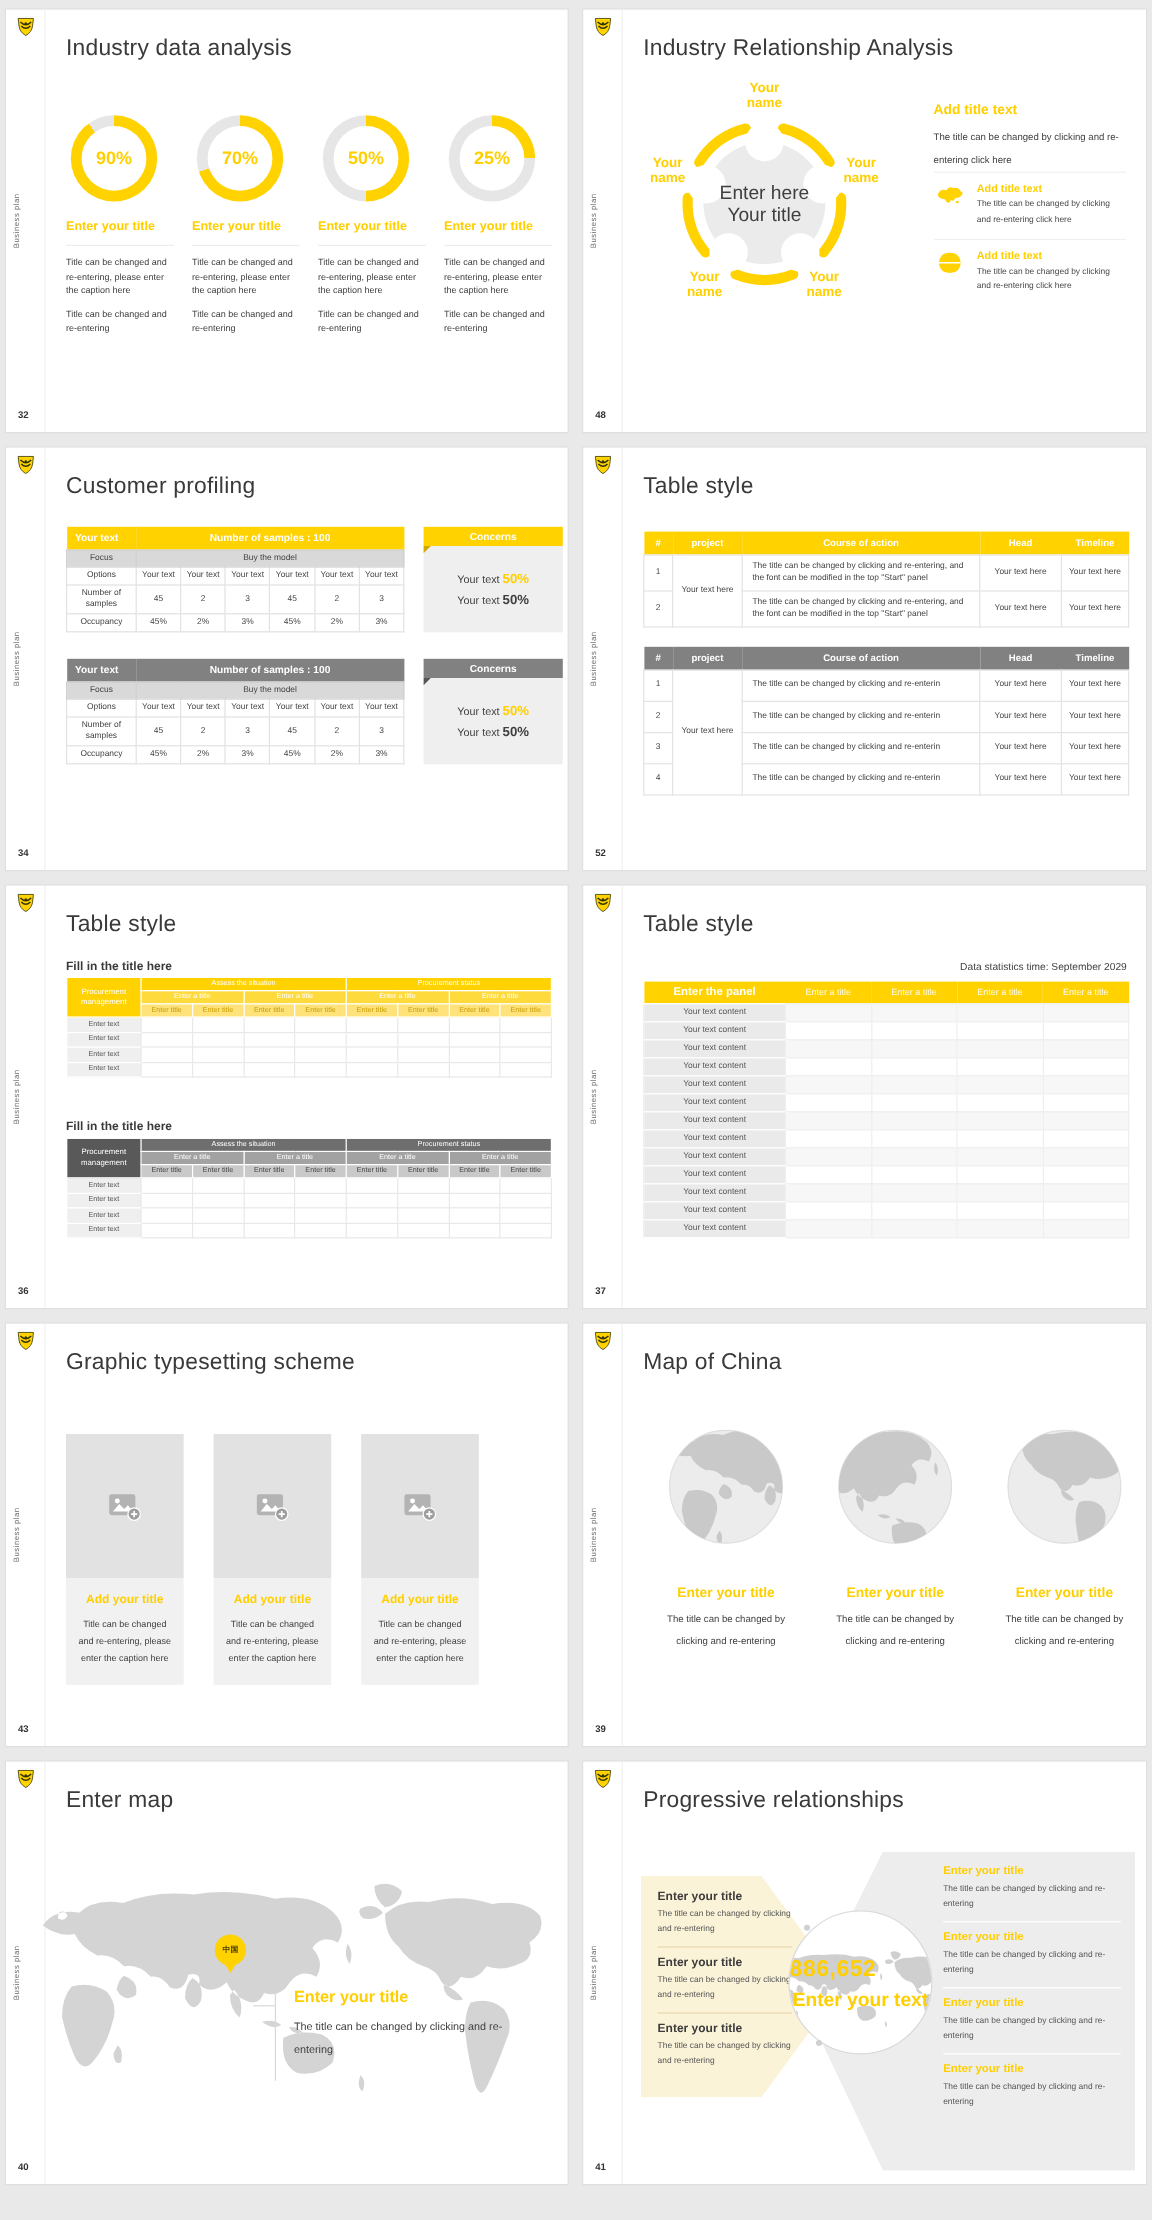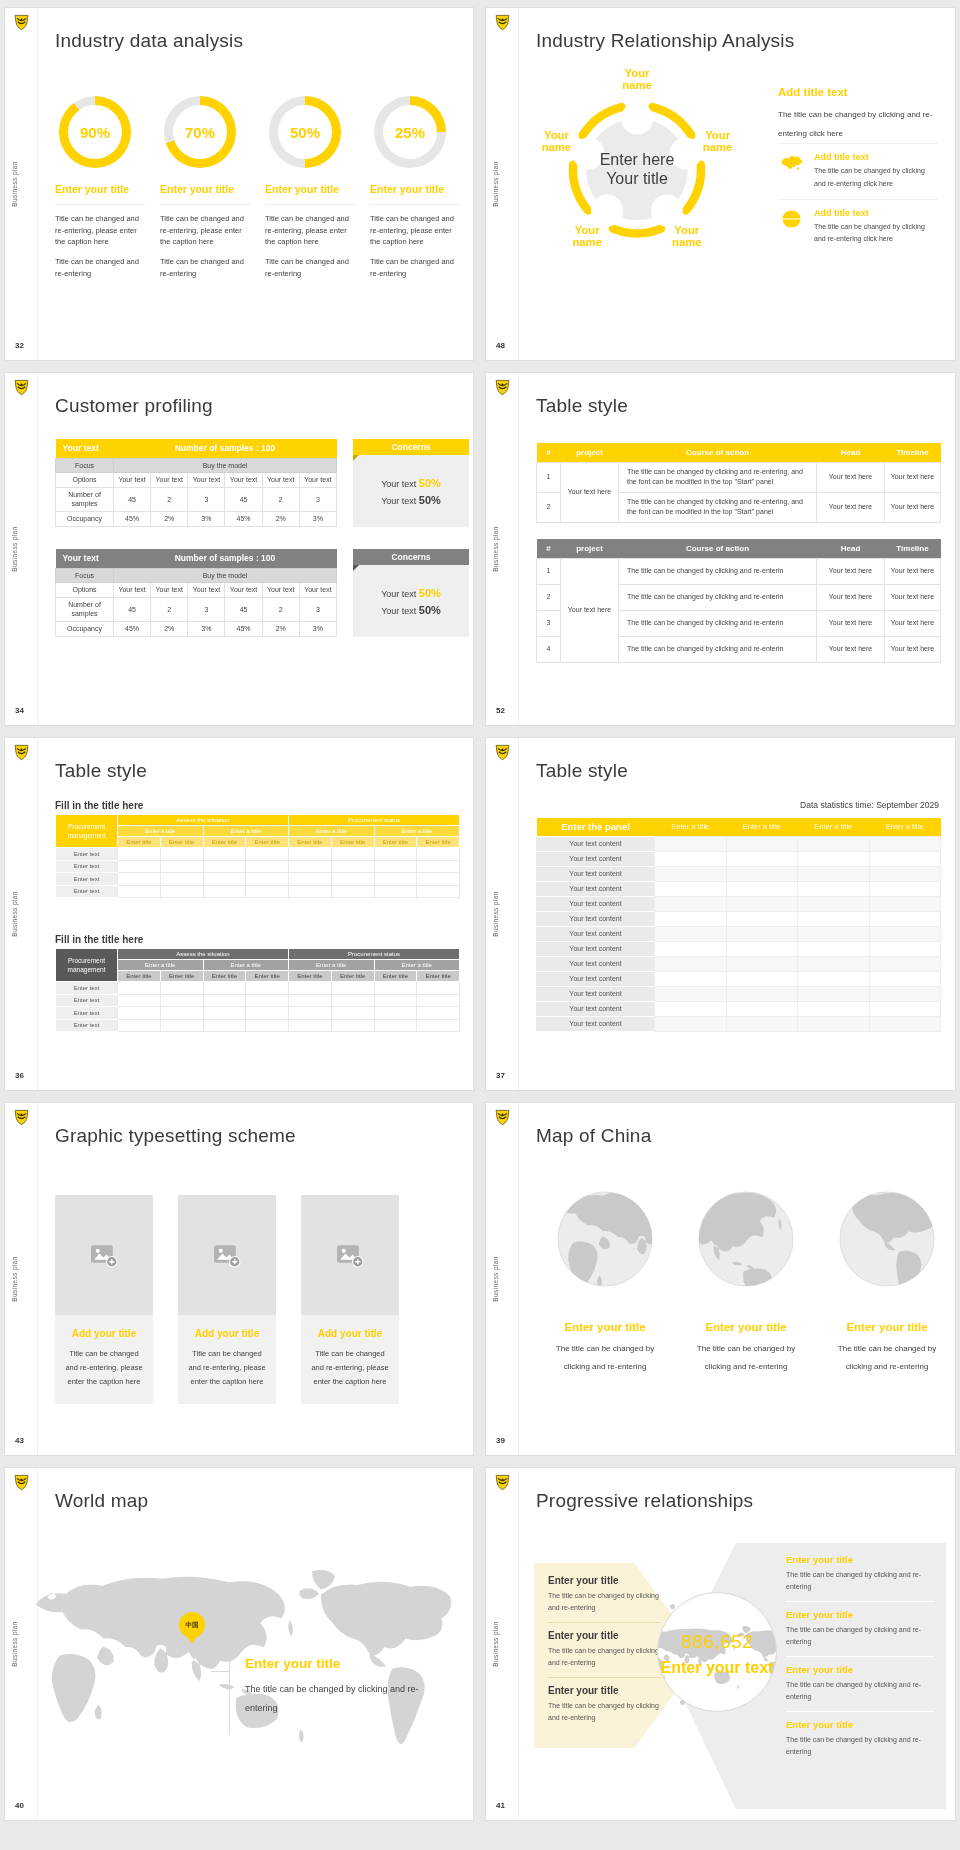--- a/index.html
+++ b/index.html
@@ -112,21 +112,21 @@
 .s40-vline{position:absolute;left:224px;top:192px;width:1px;height:74px;background:#d9d9d9}
 .s40-hline{position:absolute;left:206px;top:203px;width:18px;height:1px;background:#d9d9d9}
 .s40-callout{position:absolute;left:240px;top:188px;width:190px}
 .s40-ct{color:#ffcf00;font-weight:bold;font-size:13.5px}
 .s40-cc{font-size:9px;color:#3f3f3f;line-height:2.1;margin-top:9px}
 
 .s41-gray{position:absolute;left:185px;top:75px;width:275px;height:266px;background:#ededed;clip-path:polygon(23.6% 0,100% 0,100% 100%,23.6% 100%,0 48.9%)}
 .s41-cream{position:absolute;left:48px;top:95px;width:170px;height:185px;background:#fbf3d8;clip-path:polygon(0 0,59% 0,99% 50%,59% 100%,0 100%)}
 .s41-circle{position:absolute;left:171px;top:124px;width:120px;height:120px;border-radius:50%;background:#fff;border:1px solid #d8d8d8;overflow:hidden;z-index:2}
 .s41-circle svg{position:absolute;left:-20px;top:26px;width:160px;height:76px}
-.s41-cval{position:absolute;left:0;right:0;top:38px;text-align:center;font-size:19px;font-weight:normal;color:#ffcf00;letter-spacing:.5px}
+.s41-cval{position:absolute;left:0;right:0;top:38px;text-align:left;font-size:19px;font-weight:bold;color:#ffcf00;letter-spacing:.5px}
 .s41-clab{position:absolute;left:0;right:0;top:66px;text-align:center;font-size:16px;font-weight:bold;color:#ffcf00}
 .s41-dot{position:absolute;width:5px;height:5px;border-radius:50%;background:#cfcfcf;z-index:3}
 .s41-left{position:absolute;left:62px;top:100px;width:112px;z-index:1}
 .s41-left .it{padding:7px 0 9px;border-bottom:1px solid #e6d9ae}
 .s41-left .it:last-child{border-bottom:none}
 .s41-lt{font-size:10px;font-weight:bold;color:#3c3c3c}
 .s41-lc{font-size:7px;color:#555;line-height:1.65;margin-top:4px}
 .s41-right{position:absolute;left:300px;top:79px;width:148px;z-index:1}
 .s41-right .it{padding:7px 0 9px;border-bottom:1px solid #fff}
 .s41-right .it:last-child{border-bottom:none}
@@ -879,21 +879,21 @@
   </div>
 
   <div class="slide">
     <div class="rail">
       <svg class="logo">
           <use href="#logo-sym"></use>
         </svg>
       <div class="vlabel">Business plan</div>
       <div class="pagenum">40</div>
     </div>
-    <div class="stitle">World map</div>
+    <div class="stitle">Enter map</div>
     <svg class="s40-map" viewBox="0 0 980 460">
         <use href="#wmap" fill="#d4d4d4"></use>
       </svg>
     <div class="pin">中国</div>
     <div class="s40-hline"></div>
     <div class="s40-vline"></div>
     <div class="s40-callout">
       <div class="s40-ct">Enter your title</div>
       <div class="s40-cc">The title can be changed by clicking and re-entering</div>
     </div>

